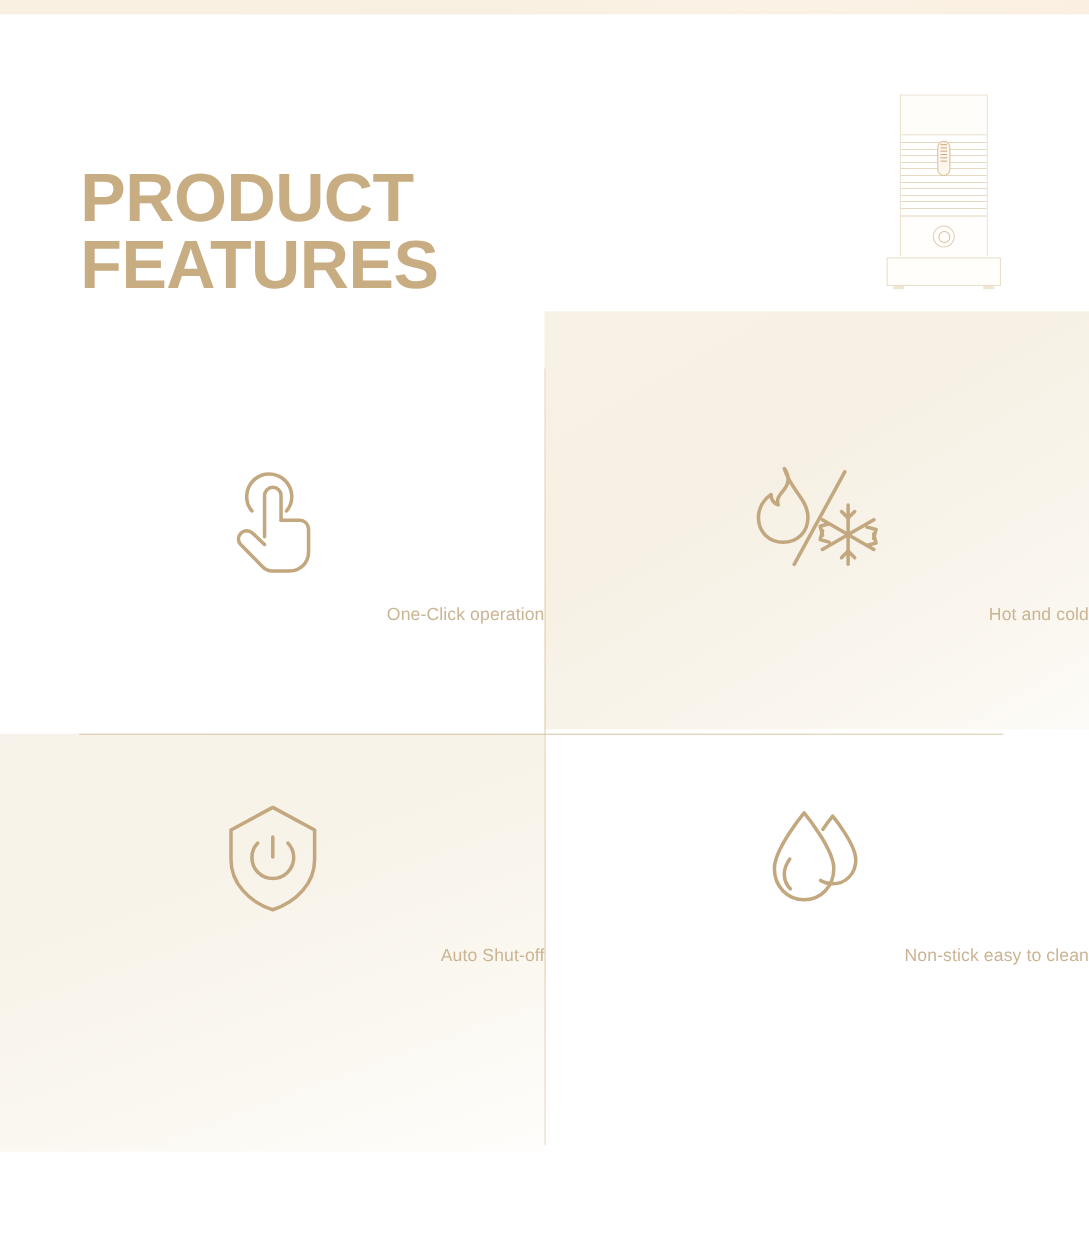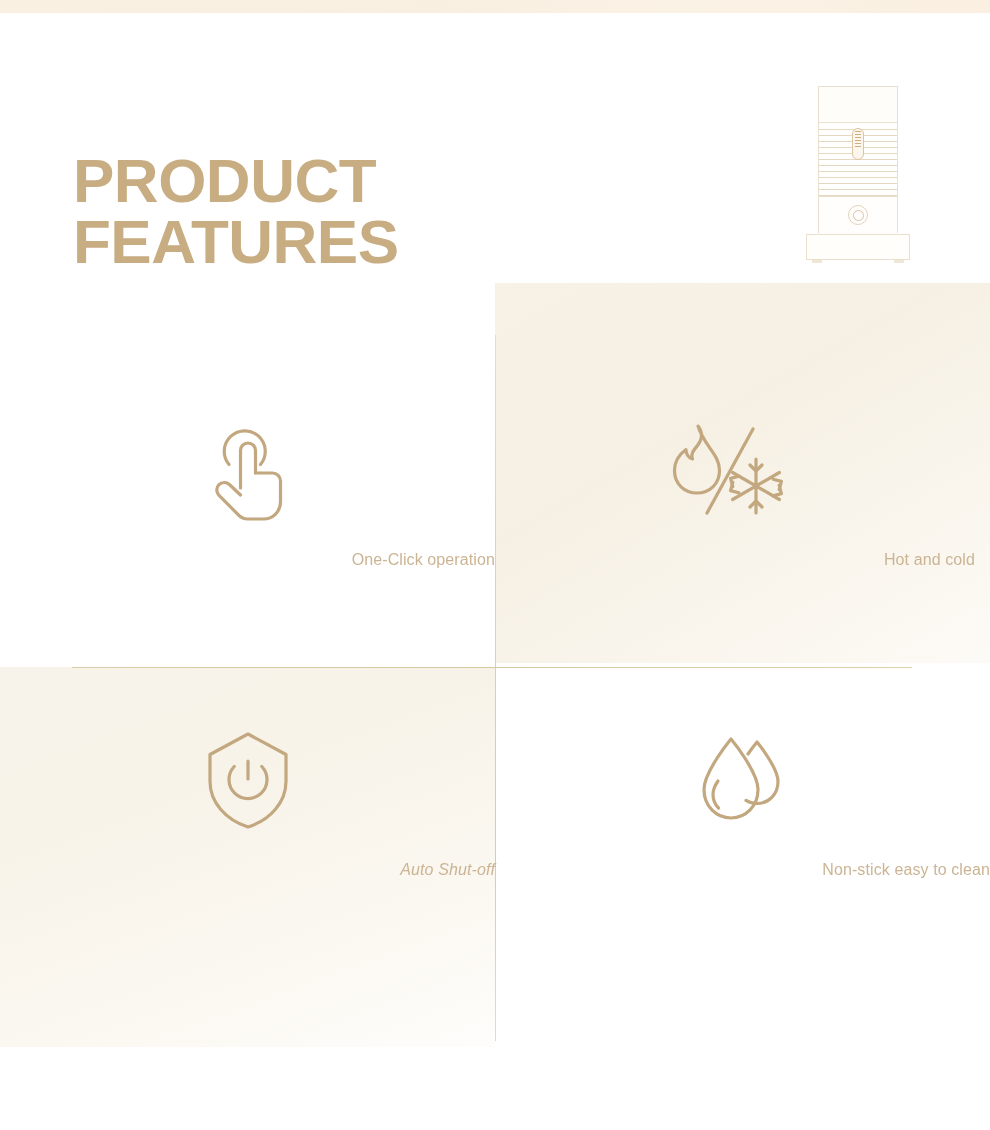--- a/index.html
+++ b/index.html
@@ -211,22 +211,22 @@
   }
   .feature .f-label {
     margin-top: 26px;
     font-size: 16px;
     color: #cbb493;
     letter-spacing: 0.1px;
     text-align: right;
   }
 
   .feature.f1 { left: 0;     top: 415px; }
-  .feature.f2 { left: 480px; top: 415px; }
-  .feature.f3 { left: 0;     top: 725px; font-style: italic; }
+  .feature.f2 { left: 495px; top: 415px; }
+  .feature.f3 { left: 0;     top: 725px; }
   .feature.f4 { left: 495px; top: 725px; }
 
   svg { display: block; }
 </style>
 </head>
 <body>
 
 <div class="page">
 
   <div class="top-band"></div>

